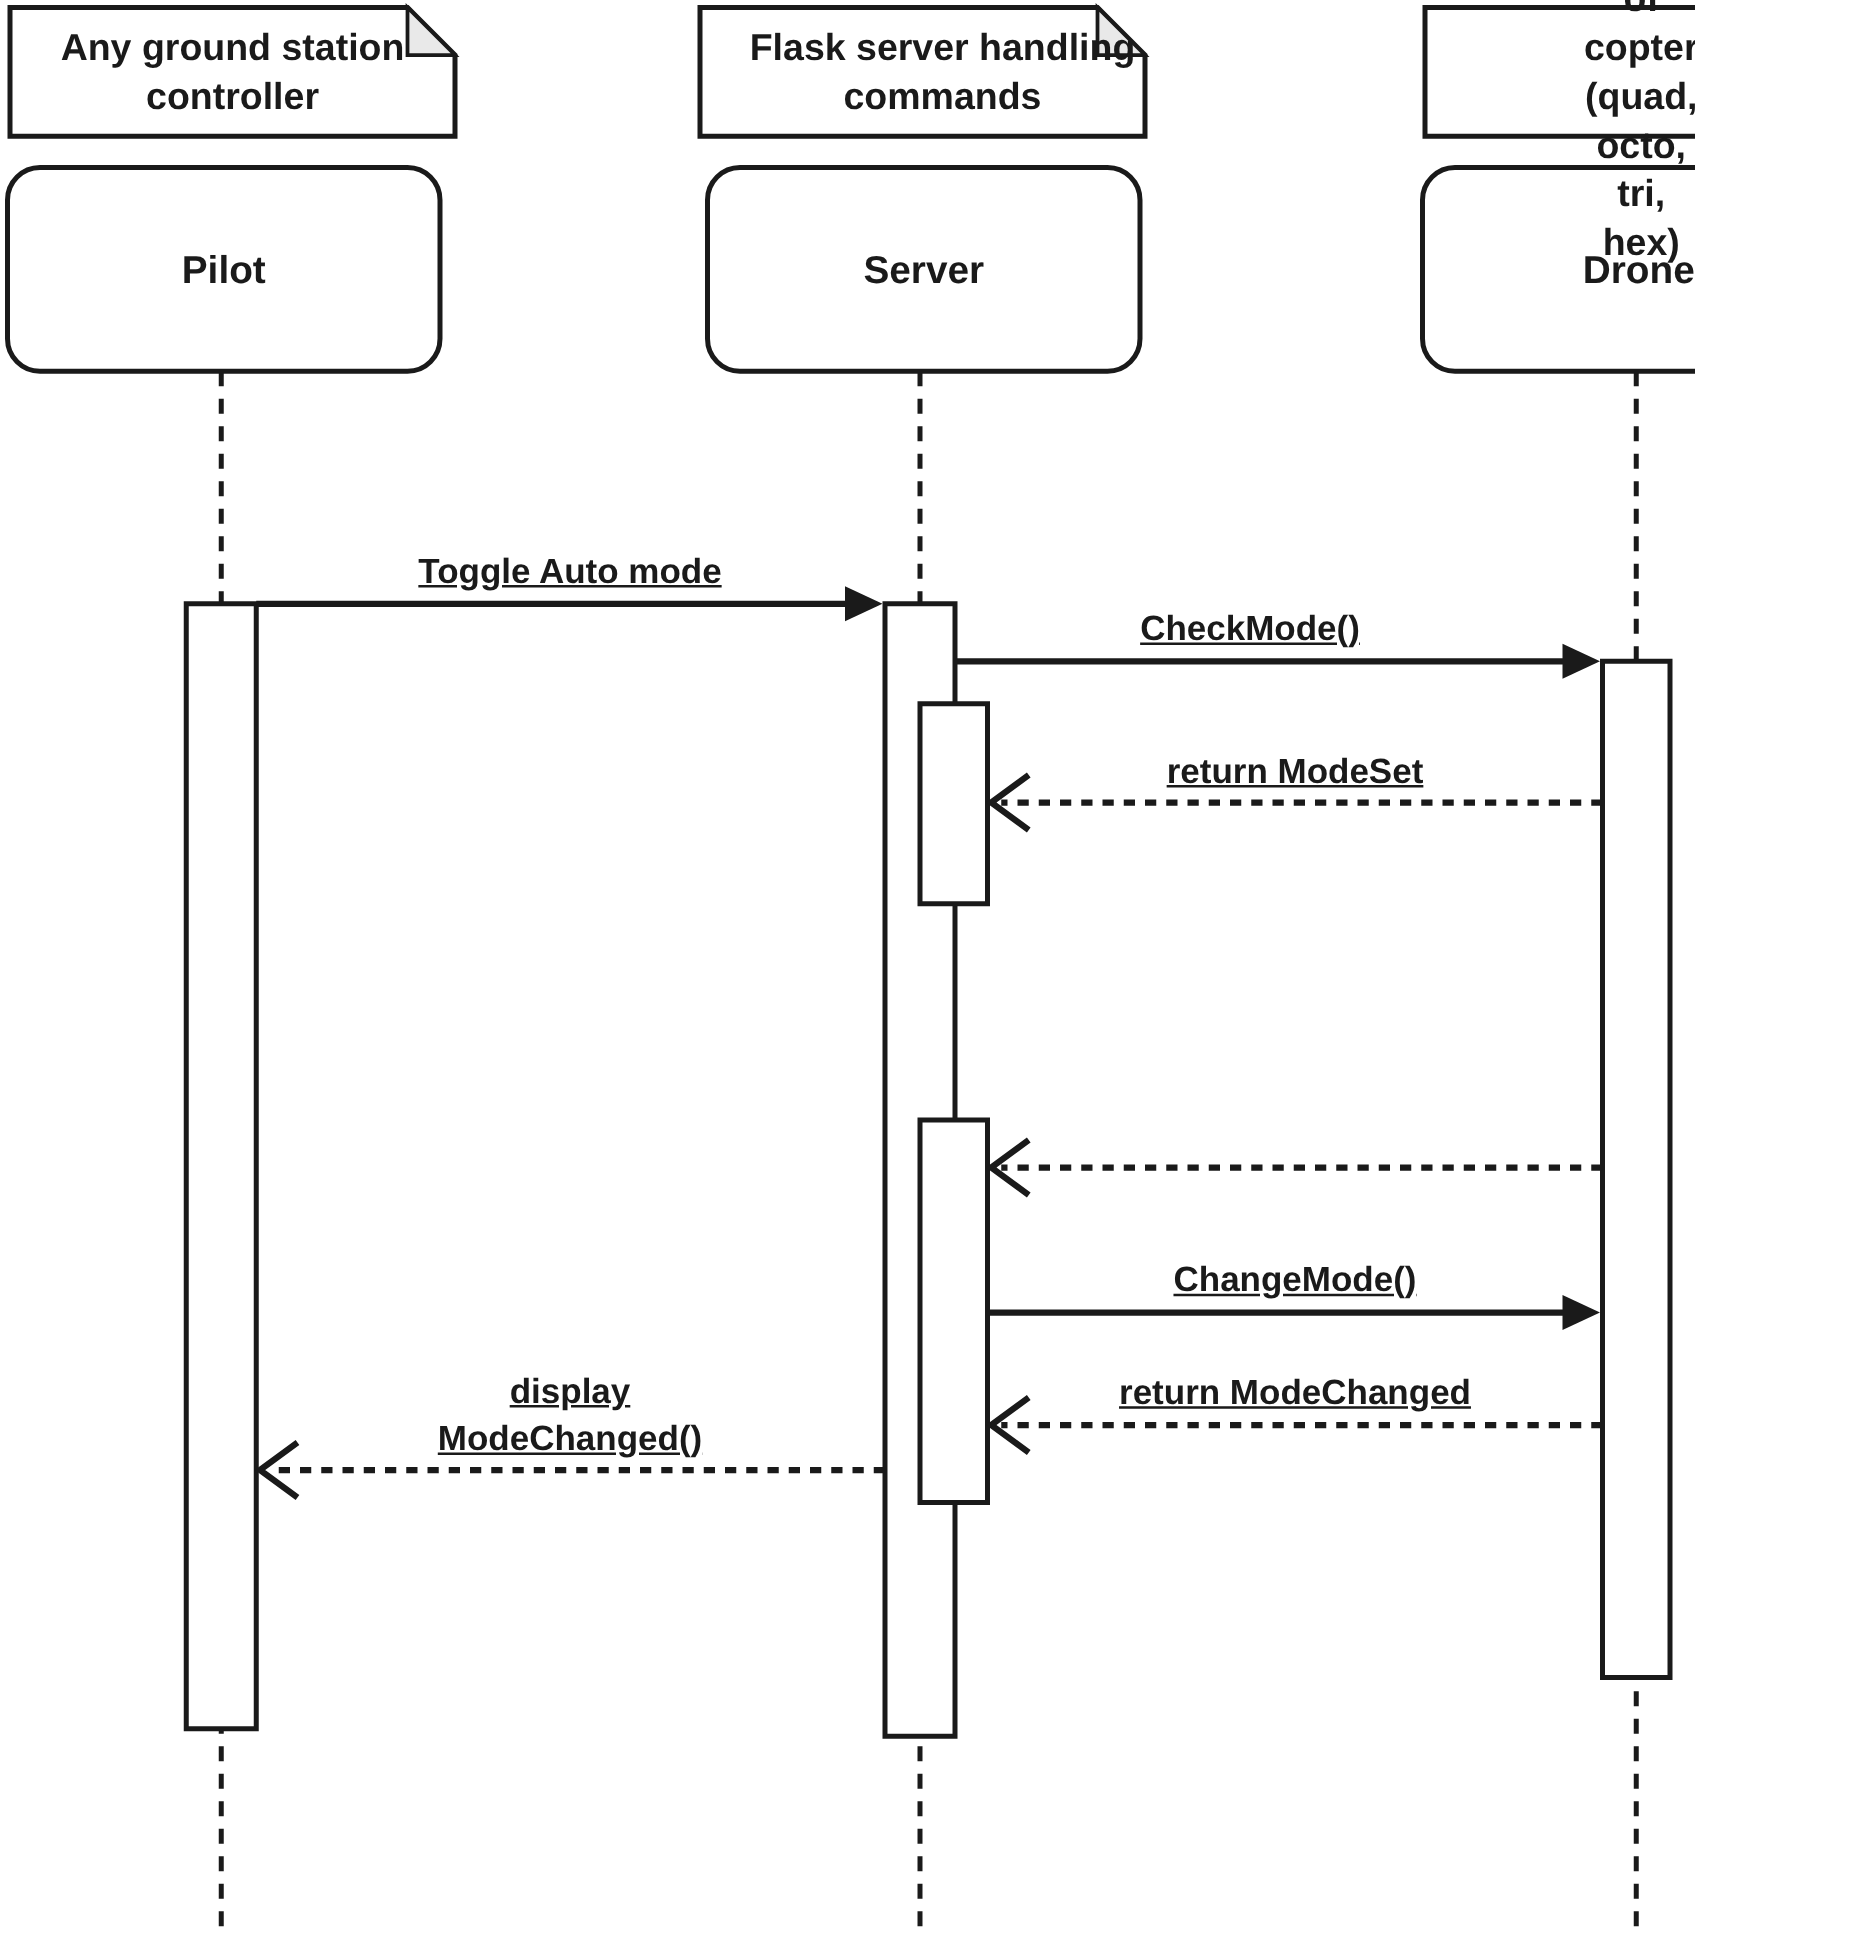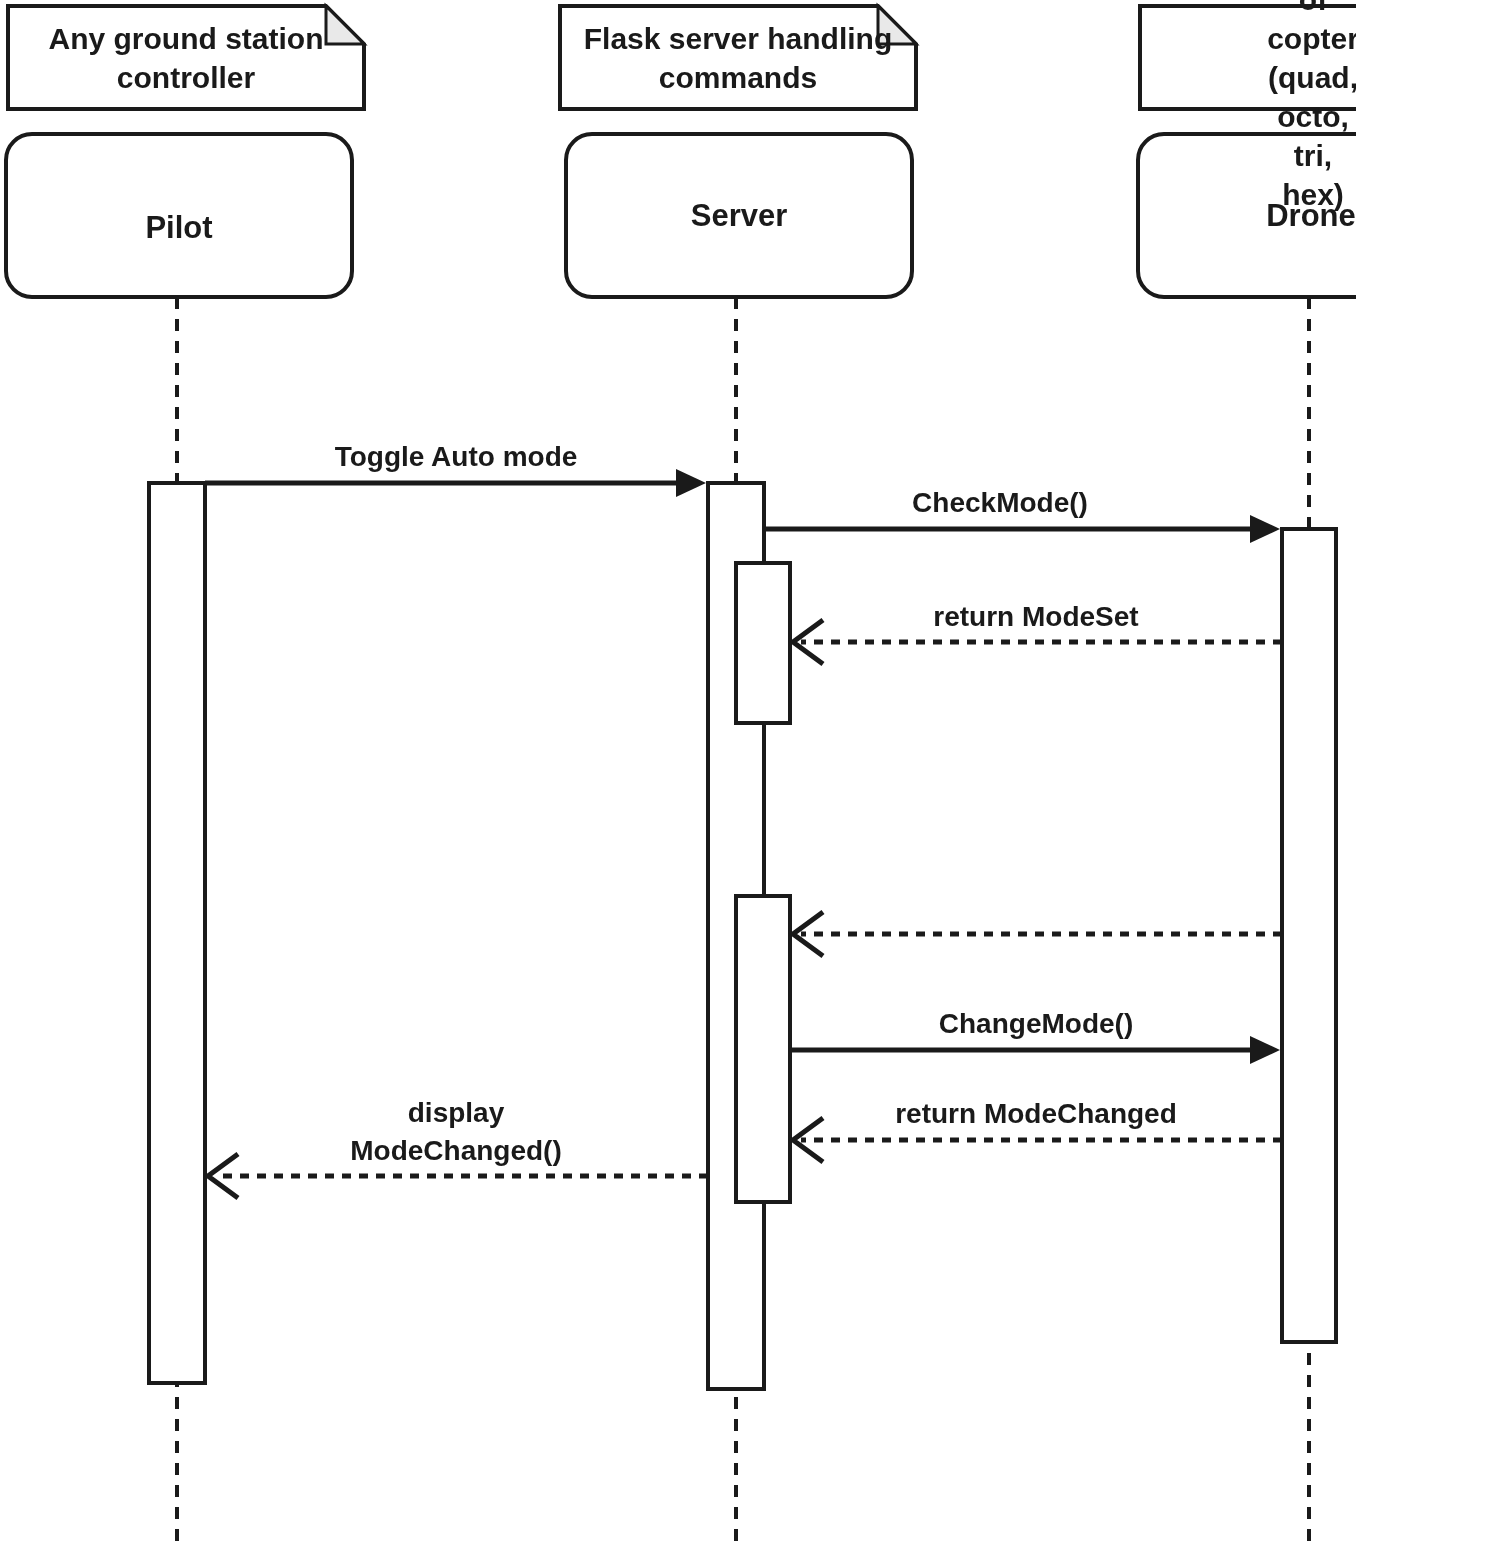--- a/index.html
+++ b/index.html
@@ -8,21 +8,21 @@
     font-family:"Liberation Sans",sans-serif;color:#1a1a1a;font-weight:700;
     overflow:hidden;
   }
   .layer{position:absolute;left:0;top:0;}
   .lbl{
     position:absolute;transform:translate(-50%,-50%);
     text-align:center;white-space:pre-line;
   }
   .note-lbl{font-size:30px;line-height:39px;}
   .part-lbl{font-size:31px;line-height:34px;}
-  .msg-lbl{font-size:28px;line-height:38px;}
+  .msg-lbl{font-size:28px;line-height:38px;text-decoration:underline;}
 </style>
 </head>
 <body>
 
 <div class="stage">
 
   <svg class="layer" width="1494" height="1553" viewBox="0 0 1494 1553">
 
     <line x1="177" y1="297" x2="177" y2="1548" stroke="#1a1a1a" stroke-width="4" stroke-dasharray="12 10"></line>
     <line x1="736" y1="297" x2="736" y2="1548" stroke="#1a1a1a" stroke-width="4" stroke-dasharray="12 10"></line>
@@ -64,26 +64,26 @@
 
     <line x1="1282" y1="1140" x2="801" y2="1140" stroke="#1a1a1a" stroke-width="5" stroke-dasharray="9 8"></line>
     <polyline points="823,1118 793,1140 823,1162" fill="none" stroke="#1a1a1a" stroke-width="5"></polyline>
 
     <line x1="708" y1="1176" x2="216" y2="1176" stroke="#1a1a1a" stroke-width="5" stroke-dasharray="9 8"></line>
     <polyline points="238,1154 208,1176 238,1198" fill="none" stroke="#1a1a1a" stroke-width="5"></polyline>
   </svg>
 
   <div class="lbl note-lbl" style="left:186px;top:58px;">Any ground station
 controller</div>
-  <div class="lbl note-lbl" style="left:738px;top:58px;">Flask server handling
+  <div class="lbl note-lbl" style="left:754px;top:58px;">Flask server handling
 commands</div>
   <div class="lbl note-lbl" style="left:1313px;top:58px;">Any form of copter
 (quad, octo, tri, hex)</div>
 
-  <div class="lbl part-lbl" style="left:179px;top:228px;text-align:right;">Pilot</div>
+  <div class="lbl part-lbl" style="left:179px;top:216px;text-align:right;">Pilot</div>
   <div class="lbl part-lbl" style="left:739px;top:216px;">Server</div>
   <div class="lbl part-lbl" style="left:1311px;top:216px;">Drone</div>
 
   <div class="lbl msg-lbl" style="left:456px;top:457px;">Toggle Auto mode</div>
   <div class="lbl msg-lbl" style="left:1000px;top:503px;">CheckMode()</div>
   <div class="lbl msg-lbl" style="left:1036px;top:617px;">return ModeSet</div>
   <div class="lbl msg-lbl" style="left:1036px;top:1024px;">ChangeMode()</div>
   <div class="lbl msg-lbl" style="left:456px;top:1132px;">display
 ModeChanged()</div>
   <div class="lbl msg-lbl" style="left:1036px;top:1114px;">return ModeChanged</div>

